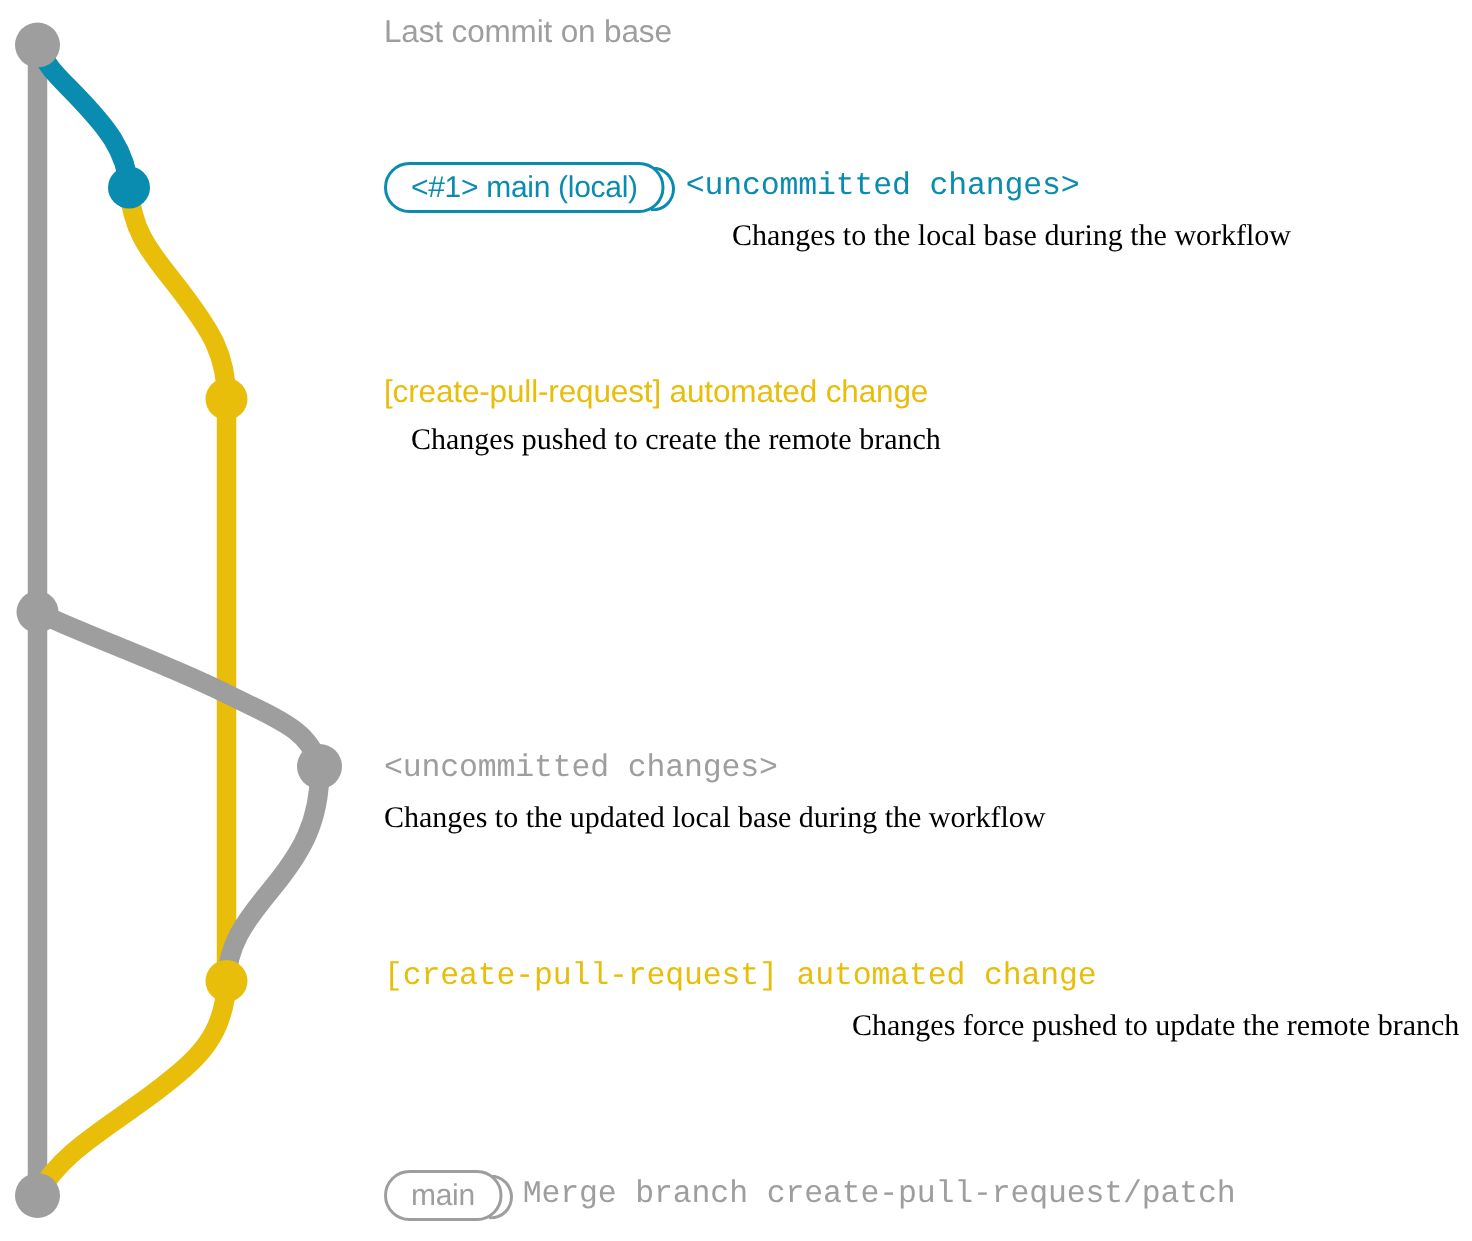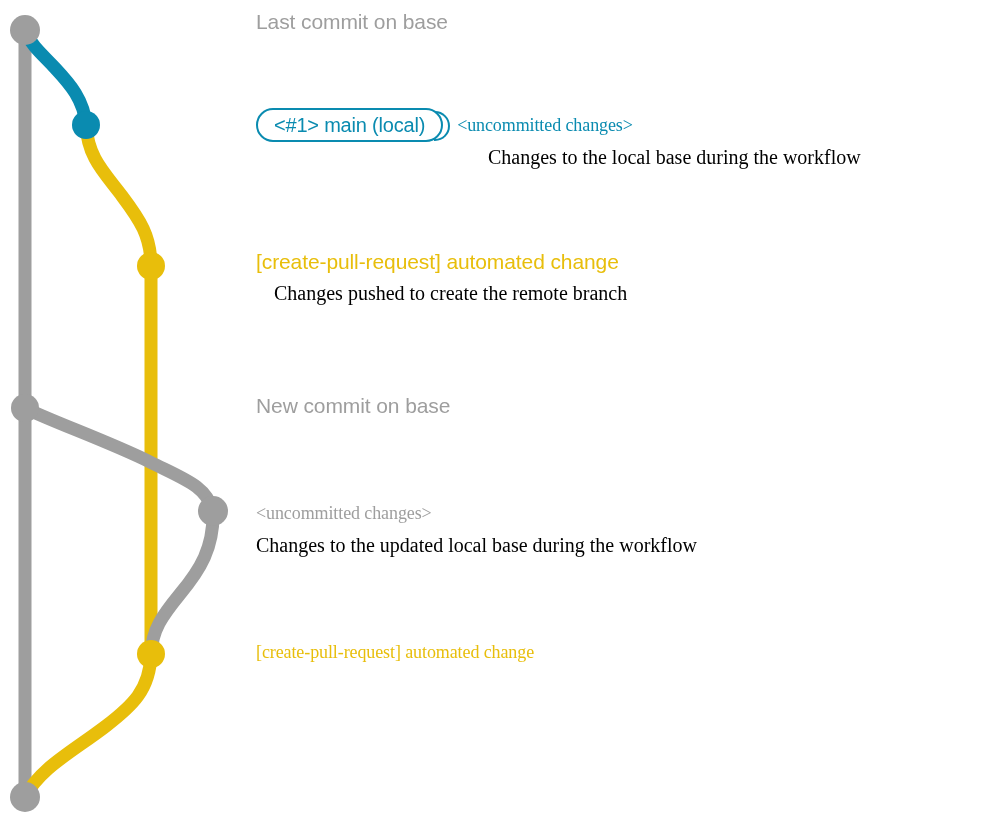--- a/index.html
+++ b/index.html
@@ -69,22 +69,22 @@
     border-radius: 0 15px 15px 0;
     background: #ffffff;
     z-index: -1;
   }
   .badge-wrap {
     position: relative;
     z-index: 1;
     margin-right: 14px;
   }
   .msg {
-    font-family: Liberation Serif, serif;
-    font-size: 18px;
+    font-family: Liberation Mono, monospace;
+    font-size: 21px;
     letter-spacing: -0.1px;
     line-height: 34px;
   }
   .desc {
     font-family: "Liberation Serif", serif;
     font-size: 20px;
     color: #000000;
     margin-top: 4px;
     white-space: nowrap;
   }
@@ -145,39 +145,43 @@
 
   <div class="row" style="left:256px; top:250px;">
     <div class="stack">
       <div class="commit-line">
         <span class="plain-label yellow">[create-pull-request] automated change</span>
       </div>
       <div class="desc" style="margin-left:18px; margin-top:8px;">Changes pushed to create the remote branch</div>
     </div>
   </div>
 
-  <div class="row" style="left:256px; top:394px;">
-    <div class="stack">
-      <div class="commit-line">
-        <span class="plain-label gray">New commit on base</span>
-      </div>
-    </div>
-  </div>
 
   <div class="row" style="left:256px; top:496px;">
     <div class="stack">
       <div class="commit-line">
         <span class="msg gray">&lt;uncommitted changes&gt;</span>
       </div>
       <div class="desc" style="">Changes to the updated local base during the workflow</div>
     </div>
   </div>
 
   <div class="row" style="left:256px; top:635px;">
     <div class="stack">
       <div class="commit-line">
         <span class="msg yellow">[create-pull-request] automated change</span>
       </div>
+      <div class="desc" style="margin-left:312px;">Changes force pushed to update the remote branch</div>
     </div>
   </div>
 
+  <div class="row" style="left:256px; top:780px;">
+    <div class="stack">
+      <div class="commit-line">
+        <span class="badge-wrap">
+          <span class="badge gray">main</span>
+        </span>
+        <span class="msg gray">Merge branch create-pull-request/patch</span>
+      </div>
+    </div>
+  </div>
 
 </div>
 
 </body></html>

